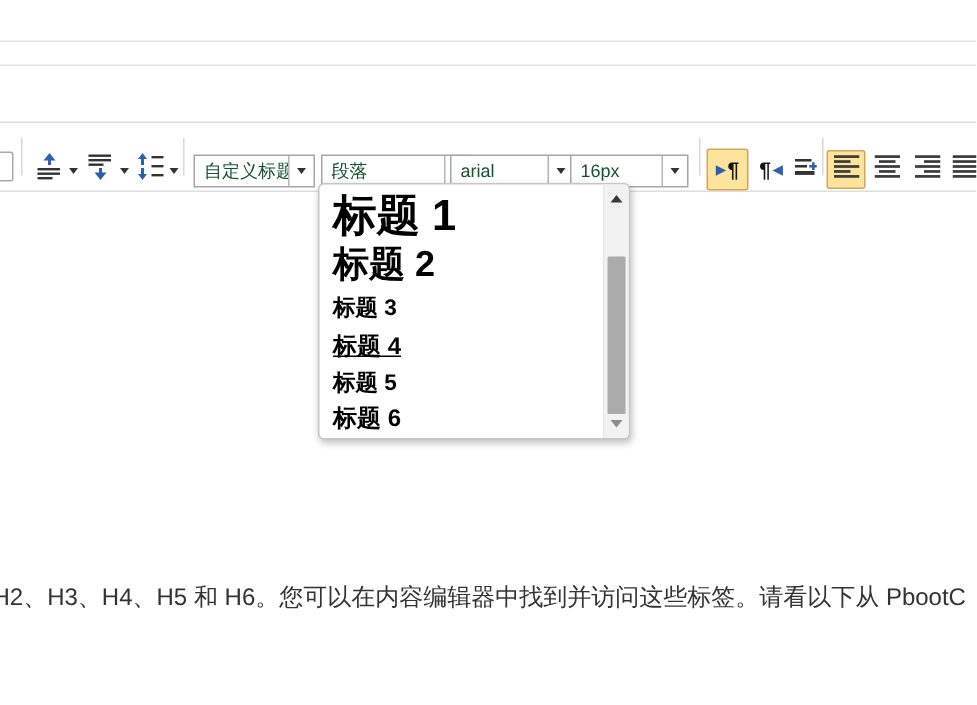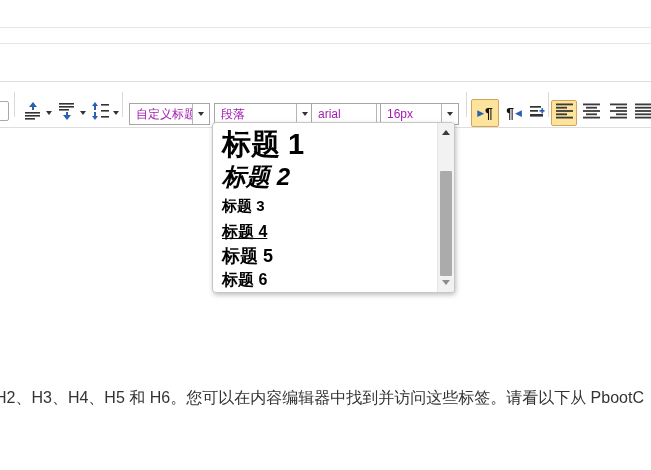--- a/index.html
+++ b/index.html
@@ -16,40 +16,40 @@
           box-sizing:border-box;cursor:pointer;background:transparent;border:1px solid transparent;}
   .tb-btn.active{background:#fce49c;border:1px solid #d8a358;border-radius:2px;}
   .caret{width:0;height:0;border-left:3.5px solid transparent;border-right:3.5px solid transparent;
          border-top:4px solid #333;}
   .clipped-icon{position:absolute;left:-8px;top:19px;width:15px;height:18px;background:#fff;
                 border:1px solid #a9a9a9;border-radius:2px;}
 
   
   .combo{position:absolute;top:21px;height:22px;box-sizing:border-box;border:1px solid #a6a6a6;
          background:#fff;display:flex;cursor:pointer;}
-  .combo .lbl{flex:1;font-size:12px;color:#a21caf;line-height:20px;padding-left:6px;
+  .combo .lbl{flex:1;font-size:12px;color:#14532d;line-height:20px;padding-left:6px;
               white-space:nowrap;overflow:hidden;}
   .combo .arrow-box{width:16px;border-left:1px solid #b5b5b5;display:flex;align-items:center;
                     justify-content:center;}
 
   .dir-icon{display:flex;align-items:center;gap:1px;line-height:1;}
   .tri-b{color:#2b5fb0;font-size:9px;}
   .pil{color:#151515;font-size:14px;font-weight:bold;}
 
   
-  .panel{position:absolute;left:212px;top:122px;width:243px;height:171px;background:#fff;
+  .panel{position:absolute;left:212px;top:122px;width:208px;height:171px;background:#fff;
          border:1px solid #c6c6c6;border-radius:4px;box-shadow:1px 2px 5px rgba(0,0,0,0.25);
          box-sizing:border-box;z-index:5;}
   .panel-items{position:absolute;left:0;top:0;right:17px;bottom:0;padding:5px 0 0 9px;overflow:hidden;}
   .hitem{font-weight:bold;color:#000;cursor:pointer;white-space:nowrap;}
   .hitem.s1{font-size:29px;line-height:33px;}
-  .hitem.s2{font-size:24px;line-height:31px;font-style:italic;}
+  .hitem.s2{font-size:24px;line-height:31px;}
   .hitem.s3{font-size:15px;line-height:27px;}
   .hitem.s4{font-size:16px;line-height:25px;text-decoration:underline;}
-  .hitem.s5{font-size:18px;line-height:24px;}
+  .hitem.s5{font-size:15px;line-height:24px;}
   .hitem.s6{font-size:16px;line-height:23px;}
 
   
   .sb{position:absolute;top:0;right:0;width:17px;height:100%;background:#f2f2f2;
       border-left:1px solid #e6e6e6;box-sizing:border-box;border-radius:0 3px 3px 0;}
   .sb-up{position:absolute;top:7px;left:4px;width:0;height:0;border-left:4px solid transparent;
          border-right:4px solid transparent;border-bottom:5px solid #3a3a3a;}
   .sb-down{position:absolute;bottom:7px;left:4px;width:0;height:0;border-left:4px solid transparent;
            border-right:4px solid transparent;border-top:5px solid #8d8d8d;}
   .sb-thumb{position:absolute;left:2px;top:48px;width:12px;height:105px;background:#ababab;
@@ -121,21 +121,21 @@
         </span>
     </div>
 
     <div class="combo" style="left:214px;width:100px">
       <span class="lbl">段落</span>
       <span class="arrow-box">
           <span class="caret"></span>
         </span>
     </div>
 
-    <div class="combo" style="left:311px;width:83px">
+    <div class="combo" style="left:300px;width:83px">
       <span class="lbl">arial</span>
       <span class="arrow-box">
           <span class="caret"></span>
         </span>
     </div>
 
     <div class="combo" style="left:380px;width:79px">
       <span class="lbl">16px</span>
       <span class="arrow-box">
           <span class="caret"></span>

